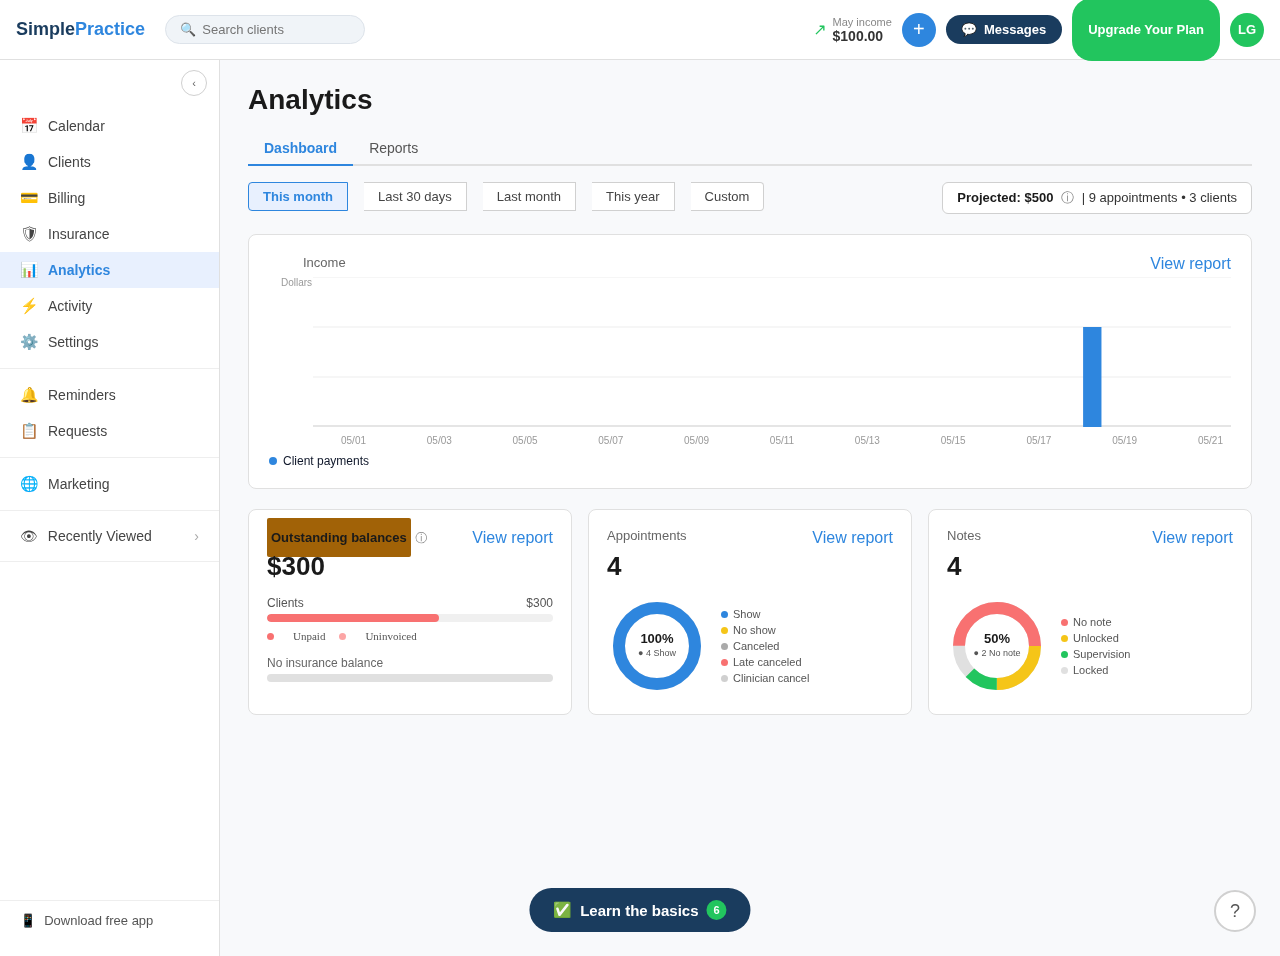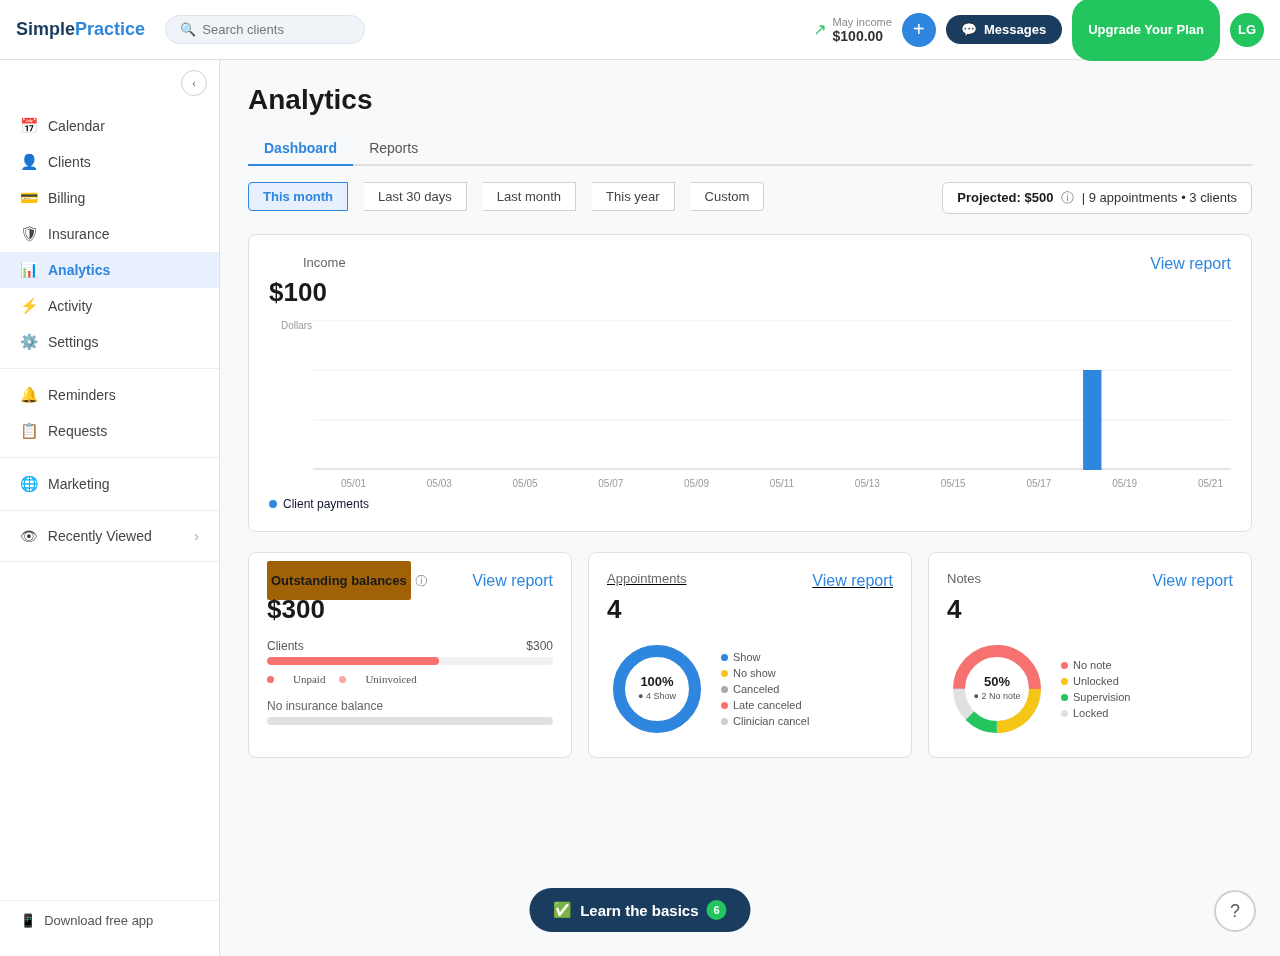--- a/index.html
+++ b/index.html
@@ -397,21 +397,20 @@
         <span style="cursor:pointer;color:#888;margin:0 4px;">ⓘ</span>
         | 9 appointments • 3 clients
       </div>
     </div>
 
     <div class="card">
       <div class="card-header">
         <span class="card-title">Income</span>
         <a class="view-report">View report</a>
       </div>
-      <div class="income-amount">$100</div>
 
       <div style="padding-left:32px; position:relative;margin-left:12px;">
         <div style="font-size:10px;color:#999;position:absolute;left:0;top:0;">Dollars</div>
         <svg width="100%" height="150" viewBox="0 0 900 150" preserveAspectRatio="none">
 
           <line x1="0" y1="0" x2="900" y2="0" stroke="#eee" stroke-width="1"></line>
           <line x1="0" y1="50" x2="900" y2="50" stroke="#eee" stroke-width="1"></line>
           <line x1="0" y1="100" x2="900" y2="100" stroke="#eee" stroke-width="1"></line>
           <line x1="0" y1="149" x2="900" y2="149" stroke="#ccc" stroke-width="1"></line>
 
@@ -467,21 +466,21 @@
           <div class="legend-item">
             <div class="dot" style="background:#fca5a5;"></div>
             <span>Uninvoiced</span>
           </div>
         </div>
         <div class="no-insurance">No insurance balance</div>
         <div class="gray-bar-bg"></div>
       </div>
 
       <div class="card-third">
-        <div style="display:flex;justify-content:space-between;align-items:center;margin-bottom:4px;text-decoration:underline;">
+        <div style="display:flex;justify-content:space-between;align-items:center;margin-bottom:4px;">
           <span class="card-section-title">Appointments</span>
           <a class="view-report">View report</a>
         </div>
         <div class="card-big-number">4</div>
         <div class="donut-area">
           <svg class="donut-svg" viewBox="0 0 100 100">
             <circle cx="50" cy="50" r="38" fill="none" stroke="#e0e0e0" stroke-width="12"></circle>
             <circle cx="50" cy="50" r="38" fill="none" stroke="#2e86de" stroke-width="12" stroke-dasharray="238.76 0" stroke-dashoffset="59.69" transform="rotate(-90 50 50)"></circle>
             <text x="50" y="47" text-anchor="middle" font-size="13" font-weight="700" fill="#1a1a1a">100%</text>
             <text x="50" y="60" text-anchor="middle" font-size="9" fill="#555">● 4 Show</text>

